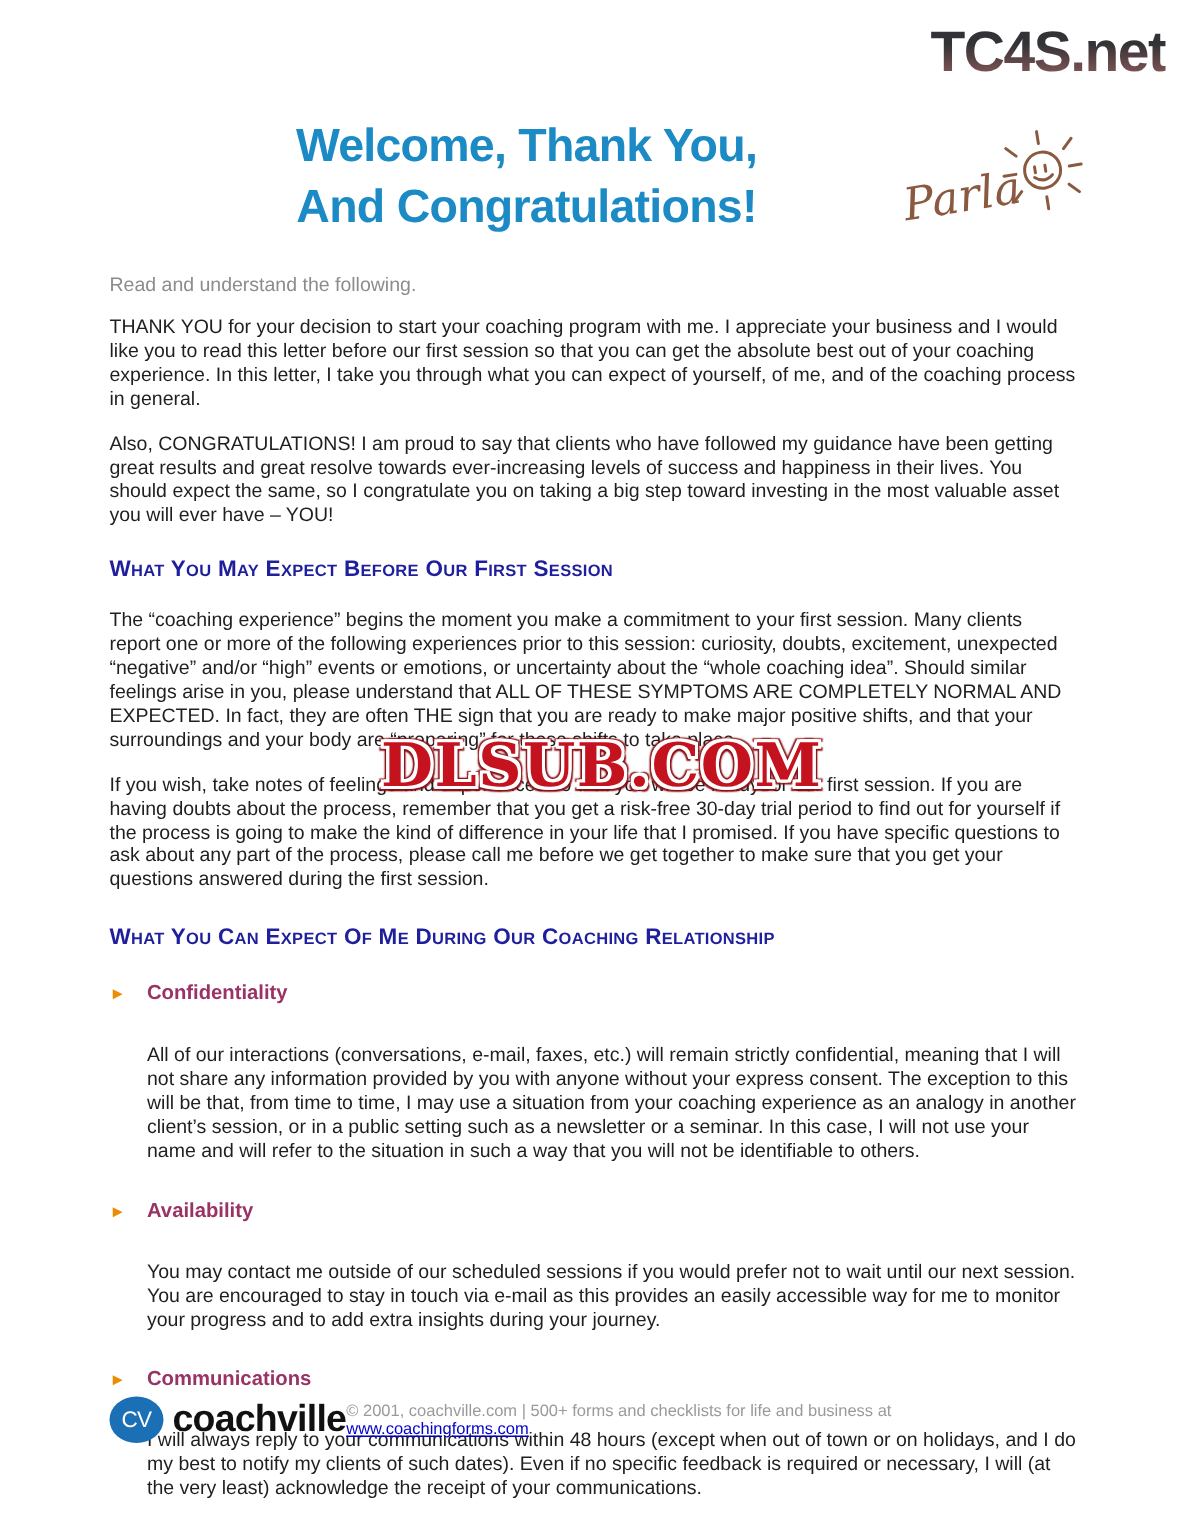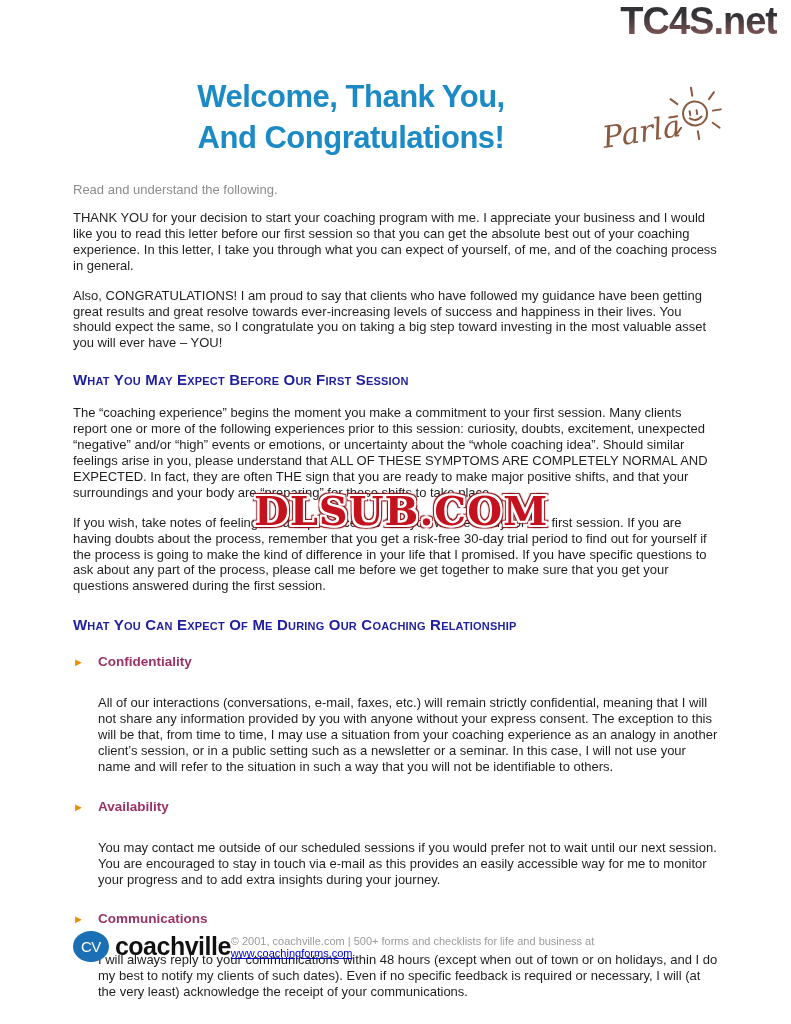--- a/index.html
+++ b/index.html
@@ -3,21 +3,21 @@
 <meta charset="utf-8">
 <style>
   * { margin:0; padding:0; box-sizing:border-box; }
   html,body { background:#ffffff; }
   body { width:791px; height:1024px; position:relative; overflow:hidden;
          font-family:"Liberation Sans", sans-serif; color:#222; }
 
   .page { position:absolute; inset:0; padding:0 73px; }
 
   
-  .tc4s { position:absolute; top:0; right:14px; font-size:38px; font-weight:bold;
+  .tc4s { position:absolute; top:14px; right:14px; font-size:38px; font-weight:bold;
           letter-spacing:-1px; color:#4a3a3a; font-family:"Liberation Sans", sans-serif; }
   @supports (-webkit-background-clip: text) {
     .tc4s { background:linear-gradient(#333236 35%, #9c6262 100%);
             -webkit-background-clip:text; background-clip:text; color:transparent; }
   }
 
   
   .title-wrap { position:relative; padding-top:76px; margin-bottom:24px; }
   .doc-title { text-align:center; color:#1b8ac5; font-weight:bold;
                font-size:31px; line-height:41px; letter-spacing:-0.5px;

